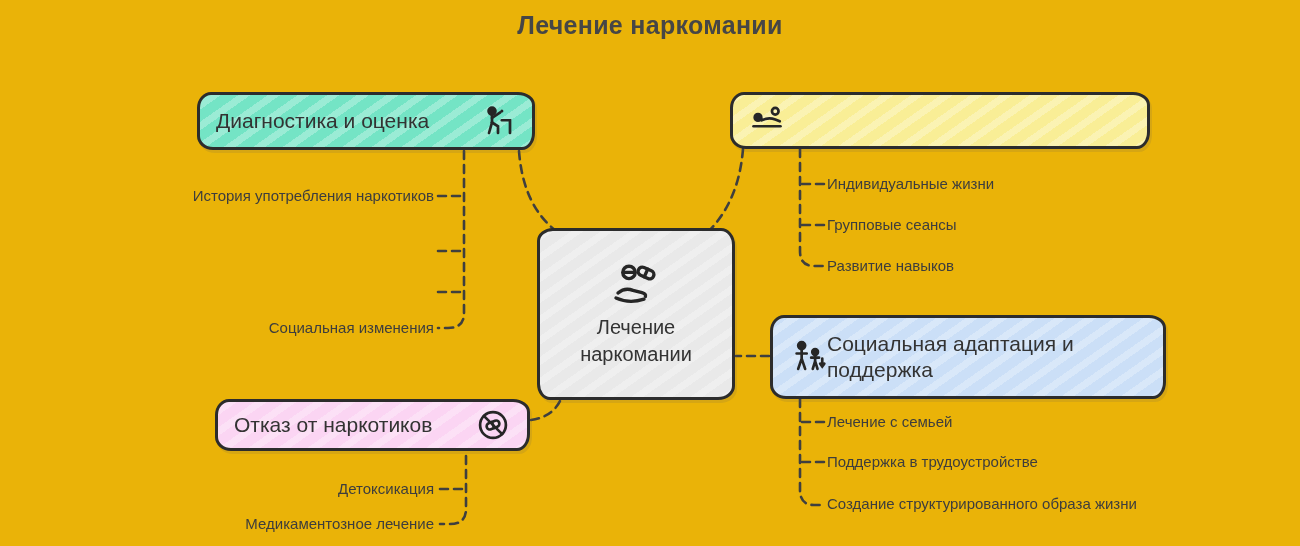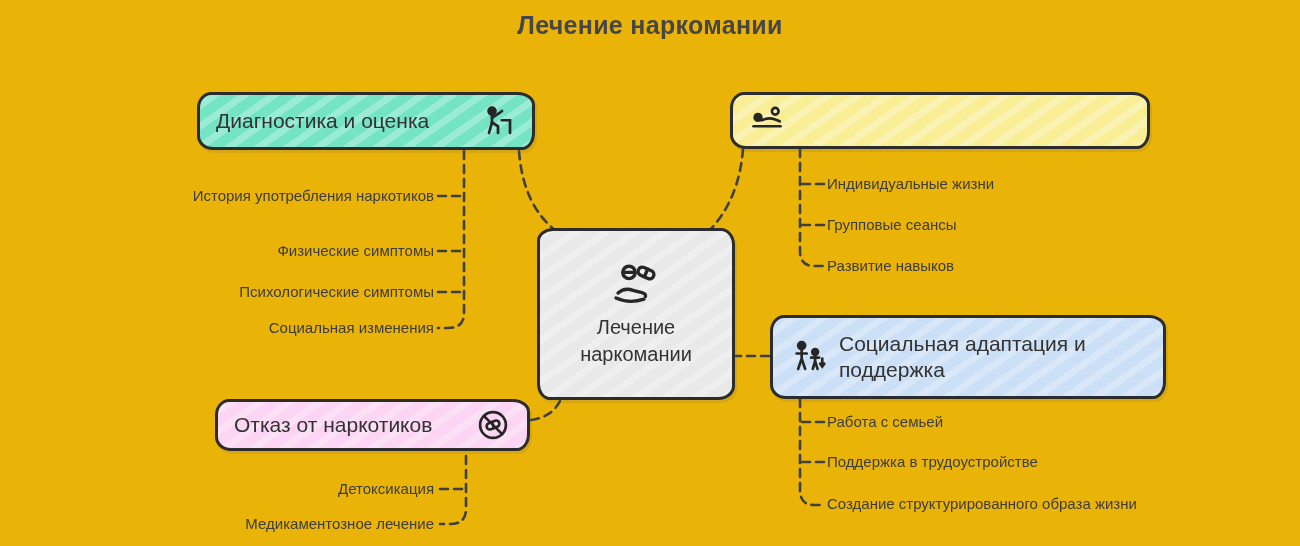--- a/index.html
+++ b/index.html
@@ -44,21 +44,20 @@
     box-sizing: border-box;
     border: 3px solid #2c2c2c;
     display: flex;
     align-items: center;
     color: #333;
     background-image: repeating-linear-gradient(-35deg, rgba(255,255,255,0.28) 0 7px, rgba(255,255,255,0) 7px 17px);
     box-shadow: 2px 3px 0 rgba(90,90,90,0.14);
   }
   .branch {
     padding: 0 16px;
-    gap: 12px;
     font-size: 21px;
     border-radius: 14px 17px 13px 16px / 16px 13px 17px 14px;
   }
   .branch .label { flex: 1; }
   .node-teal   { left: 197px; top: 92px;  width: 338px; height: 58px; background-color: #74e4c5; }
   .node-yellow { left: 730px; top: 92px;  width: 420px; height: 57px; background-color: #f9ee96; }
   .node-pink   { left: 215px; top: 399px; width: 315px; height: 52px; background-color: #fbd5f3; }
   .node-blue   { left: 770px; top: 315px; width: 396px; height: 84px; background-color: #cbdff7; line-height: 1.25; justify-content: center; }
   .node-center {
     left: 537px; top: 228px; width: 198px; height: 172px;
@@ -192,28 +191,26 @@
           <circle cx="16.5" cy="8.8" r="1.8" fill="#262626"></circle>
           <path d="M16.5 10.9 L16.5 14.6 M14 12.4 H19 M16.5 14.6 L15 19.5 M16.5 14.6 L18 19.5"></path>
           <path d="M21 13 v4.5 M19.7 16.2 L21 18 L22.3 16.2"></path>
         </g>
       </svg>
     </span>
     <span class="label">Социальная адаптация и поддержка</span>
   </div>
 
   <div class="leaf leaf-left" style="top:186px">История употребления наркотиков</div>
-  <div class="leaf leaf-left" style="top:241px">Физические симптомы</div>
-  <div class="leaf leaf-left" style="top:282px">Психологические симптомы</div>
   <div class="leaf leaf-left" style="top:318px">Социальная изменения</div>
 
   <div class="leaf leaf-left" style="top:479px">Детоксикация</div>
   <div class="leaf leaf-left" style="top:514px">Медикаментозное лечение</div>
 
   <div class="leaf leaf-right" style="top:174px">Индивидуальные жизни</div>
   <div class="leaf leaf-right" style="top:215px">Групповые сеансы</div>
   <div class="leaf leaf-right" style="top:256px">Развитие навыков</div>
 
-  <div class="leaf leaf-right" style="top:412px">Работа с семьей</div>
+  <div class="leaf leaf-right" style="top:412px">Лечение с семьей</div>
   <div class="leaf leaf-right leaf-wrap" style="top:493px">Создание структурированного образа жизни</div>
   <div class="leaf leaf-right" style="top:452px">Поддержка в трудоустройстве</div>
 
 </div>
 
 </body></html>

